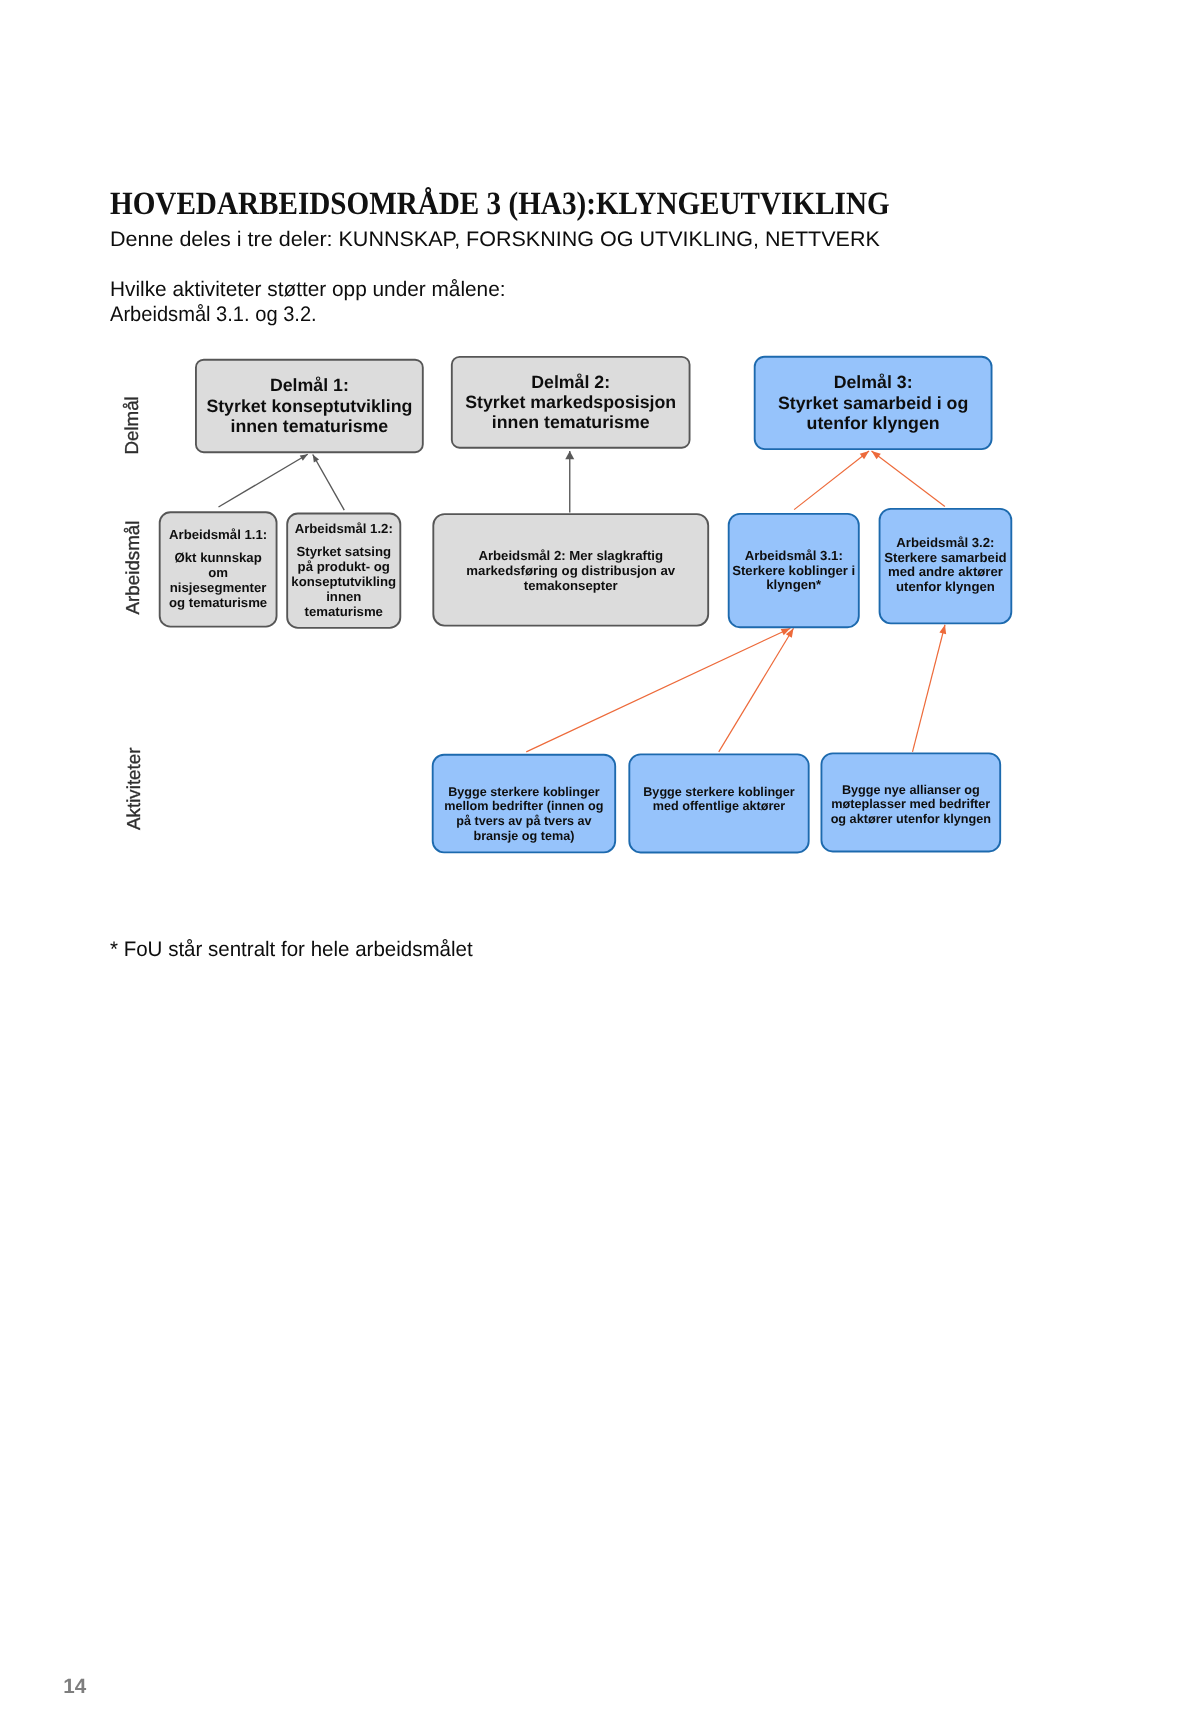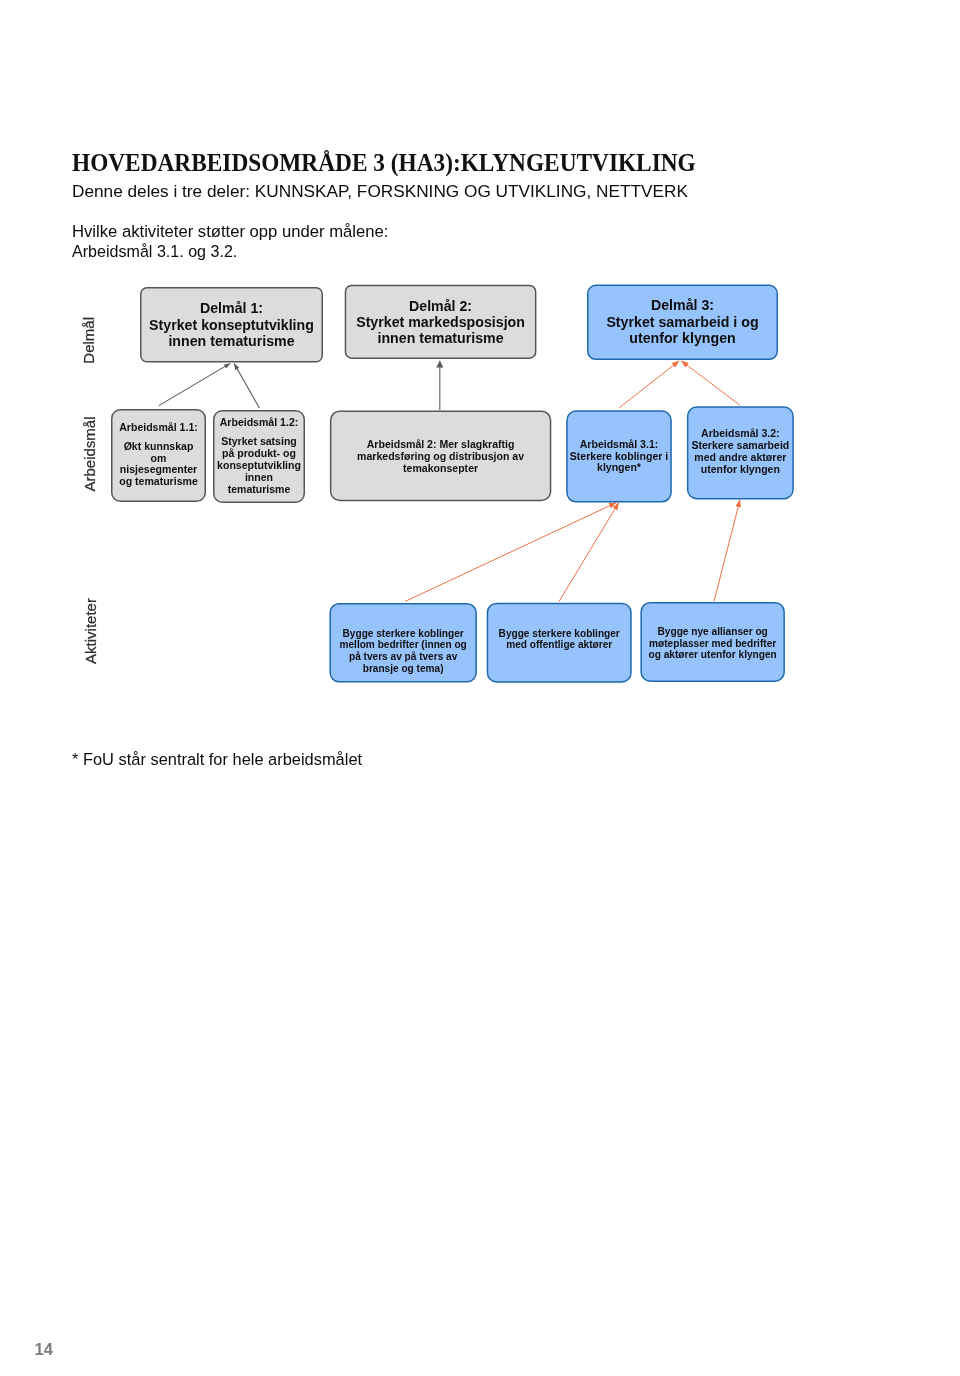--- a/index.html
+++ b/index.html
@@ -1,18 +1,18 @@
 <!DOCTYPE html>
 <html><head>
 <meta charset="utf-8">
 <title>HA3</title>
 <style>
   html,body{margin:0;padding:0;}
   body{width:960px;height:1376px;background:#ffffff;font-family:"Liberation Sans",sans-serif;overflow:hidden;position:relative;}
-  .page{position:absolute;left:0;top:0;width:936px;height:1376px;background:#fff;}
+  .page{position:absolute;left:16px;top:0;width:936px;height:1376px;background:#fff;}
   .h1{position:absolute;left:72px;top:148px;font-family:"Liberation Serif",serif;font-weight:bold;font-size:26px;color:#111;letter-spacing:0px;white-space:nowrap;transform:scaleX(0.897);transform-origin:0 0;}
   .body-txt{position:absolute;left:72px;font-size:16.8px;color:#0d0d0d;white-space:nowrap;transform-origin:0 0;}
   .sub{top:182.4px;transform:scaleX(1.026);}
   .q1{top:221.8px;transform:scaleX(0.992);}
   .q2{top:242.2px;transform:scaleX(0.958);}
   .note{top:750.4px;transform:scaleX(0.978);}
   .pg{position:absolute;left:-1.4px;top:1340.6px;font-size:16.5px;color:#7e7e7e;font-weight:bold;line-height:1;padding-left:36px;}
   #diagram{position:absolute;left:0px;top:0px;width:960px;height:1376px;}
   #diagram svg{position:absolute;left:0;top:0;}
   .bx-txt{font-family:"Liberation Sans",sans-serif;font-weight:bold;fill:#111111;text-anchor:middle;}

